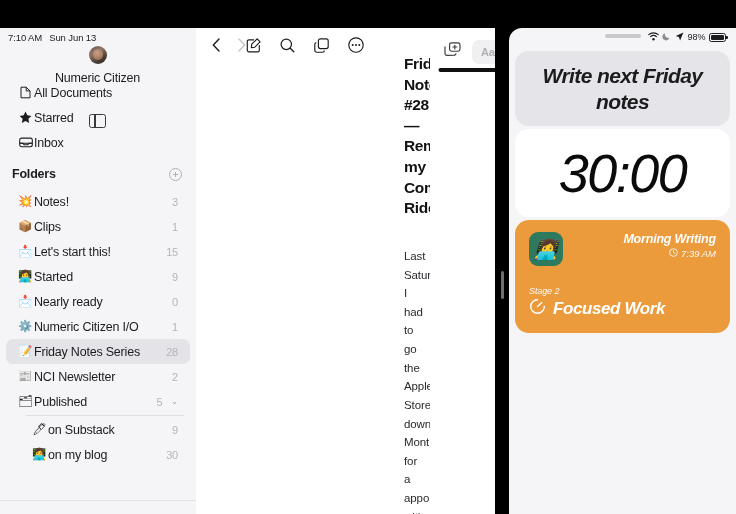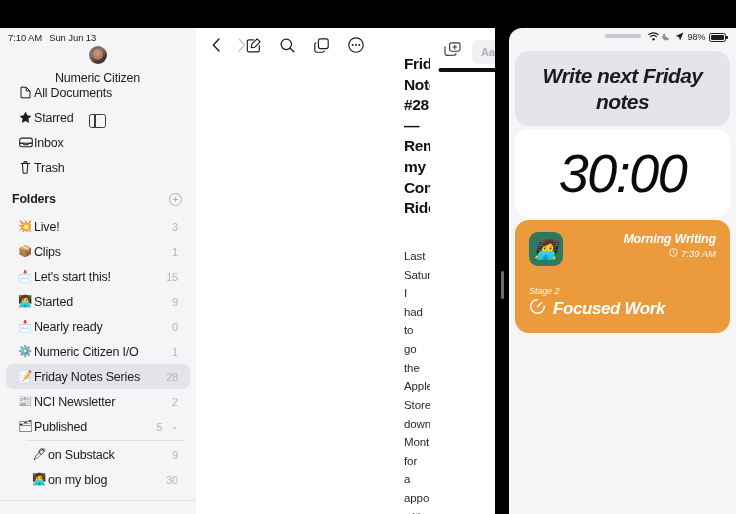--- a/index.html
+++ b/index.html
@@ -297,39 +297,29 @@
       <div class="nav-item">
         <span class="nav-ico">
           <svg width="14" height="11" viewBox="0 0 14 11" fill="none">
             <path d="M.7 6.2h3.4l.9 1.5h3.9l.9-1.5h3.5" stroke="#1c1c1e" stroke-width="1.05" stroke-linejoin="round"></path>
             <path d="M.7 6.2V3.1a2 2 0 012-2h8.6a2 2 0 012 2v3.1m0 0v1.6a2 2 0 01-2 2H2.7a2 2 0 01-2-2V6.2z" stroke="#1c1c1e" stroke-width="1.05"></path>
           </svg>
         </span>
         <span class="nav-label">Inbox</span>
       </div>
 
-      <div class="nav-item">
-        <span class="nav-ico">
-          <svg width="11" height="13" viewBox="0 0 11 13" fill="none">
-            <path d="M.8 2.5h9.4" stroke="#1c1c1e" stroke-width="1.05"></path>
-            <path d="M4 2.3V1.4a.8.8 0 01.8-.8h1.4a.8.8 0 01.8.8v.9" stroke="#1c1c1e" stroke-width="1.05"></path>
-            <path d="M1.9 2.6l.5 8.6a1 1 0 001 1h2.2a1 1 0 001-1l.5-8.6" stroke="#1c1c1e" stroke-width="1.05" transform="translate(0.6 0)"></path>
-          </svg>
-        </span>
-        <span class="nav-label">Trash</span>
-      </div>
 
       <div class="folders-head">
         <span class="t">Folders</span>
         <span class="plus-btn"></span>
       </div>
 
       <div class="nav-item">
         <span class="nav-ico emoji">💥</span>
-        <span class="nav-label">Live!</span>
+        <span class="nav-label">Notes!</span>
         <span class="nav-count">3</span>
       </div>
       <div class="nav-item">
         <span class="nav-ico emoji">📦</span>
         <span class="nav-label">Clips</span>
         <span class="nav-count">1</span>
       </div>
       <div class="nav-item">
         <span class="nav-ico emoji">📩</span>
         <span class="nav-label">Let's start this!</span>

